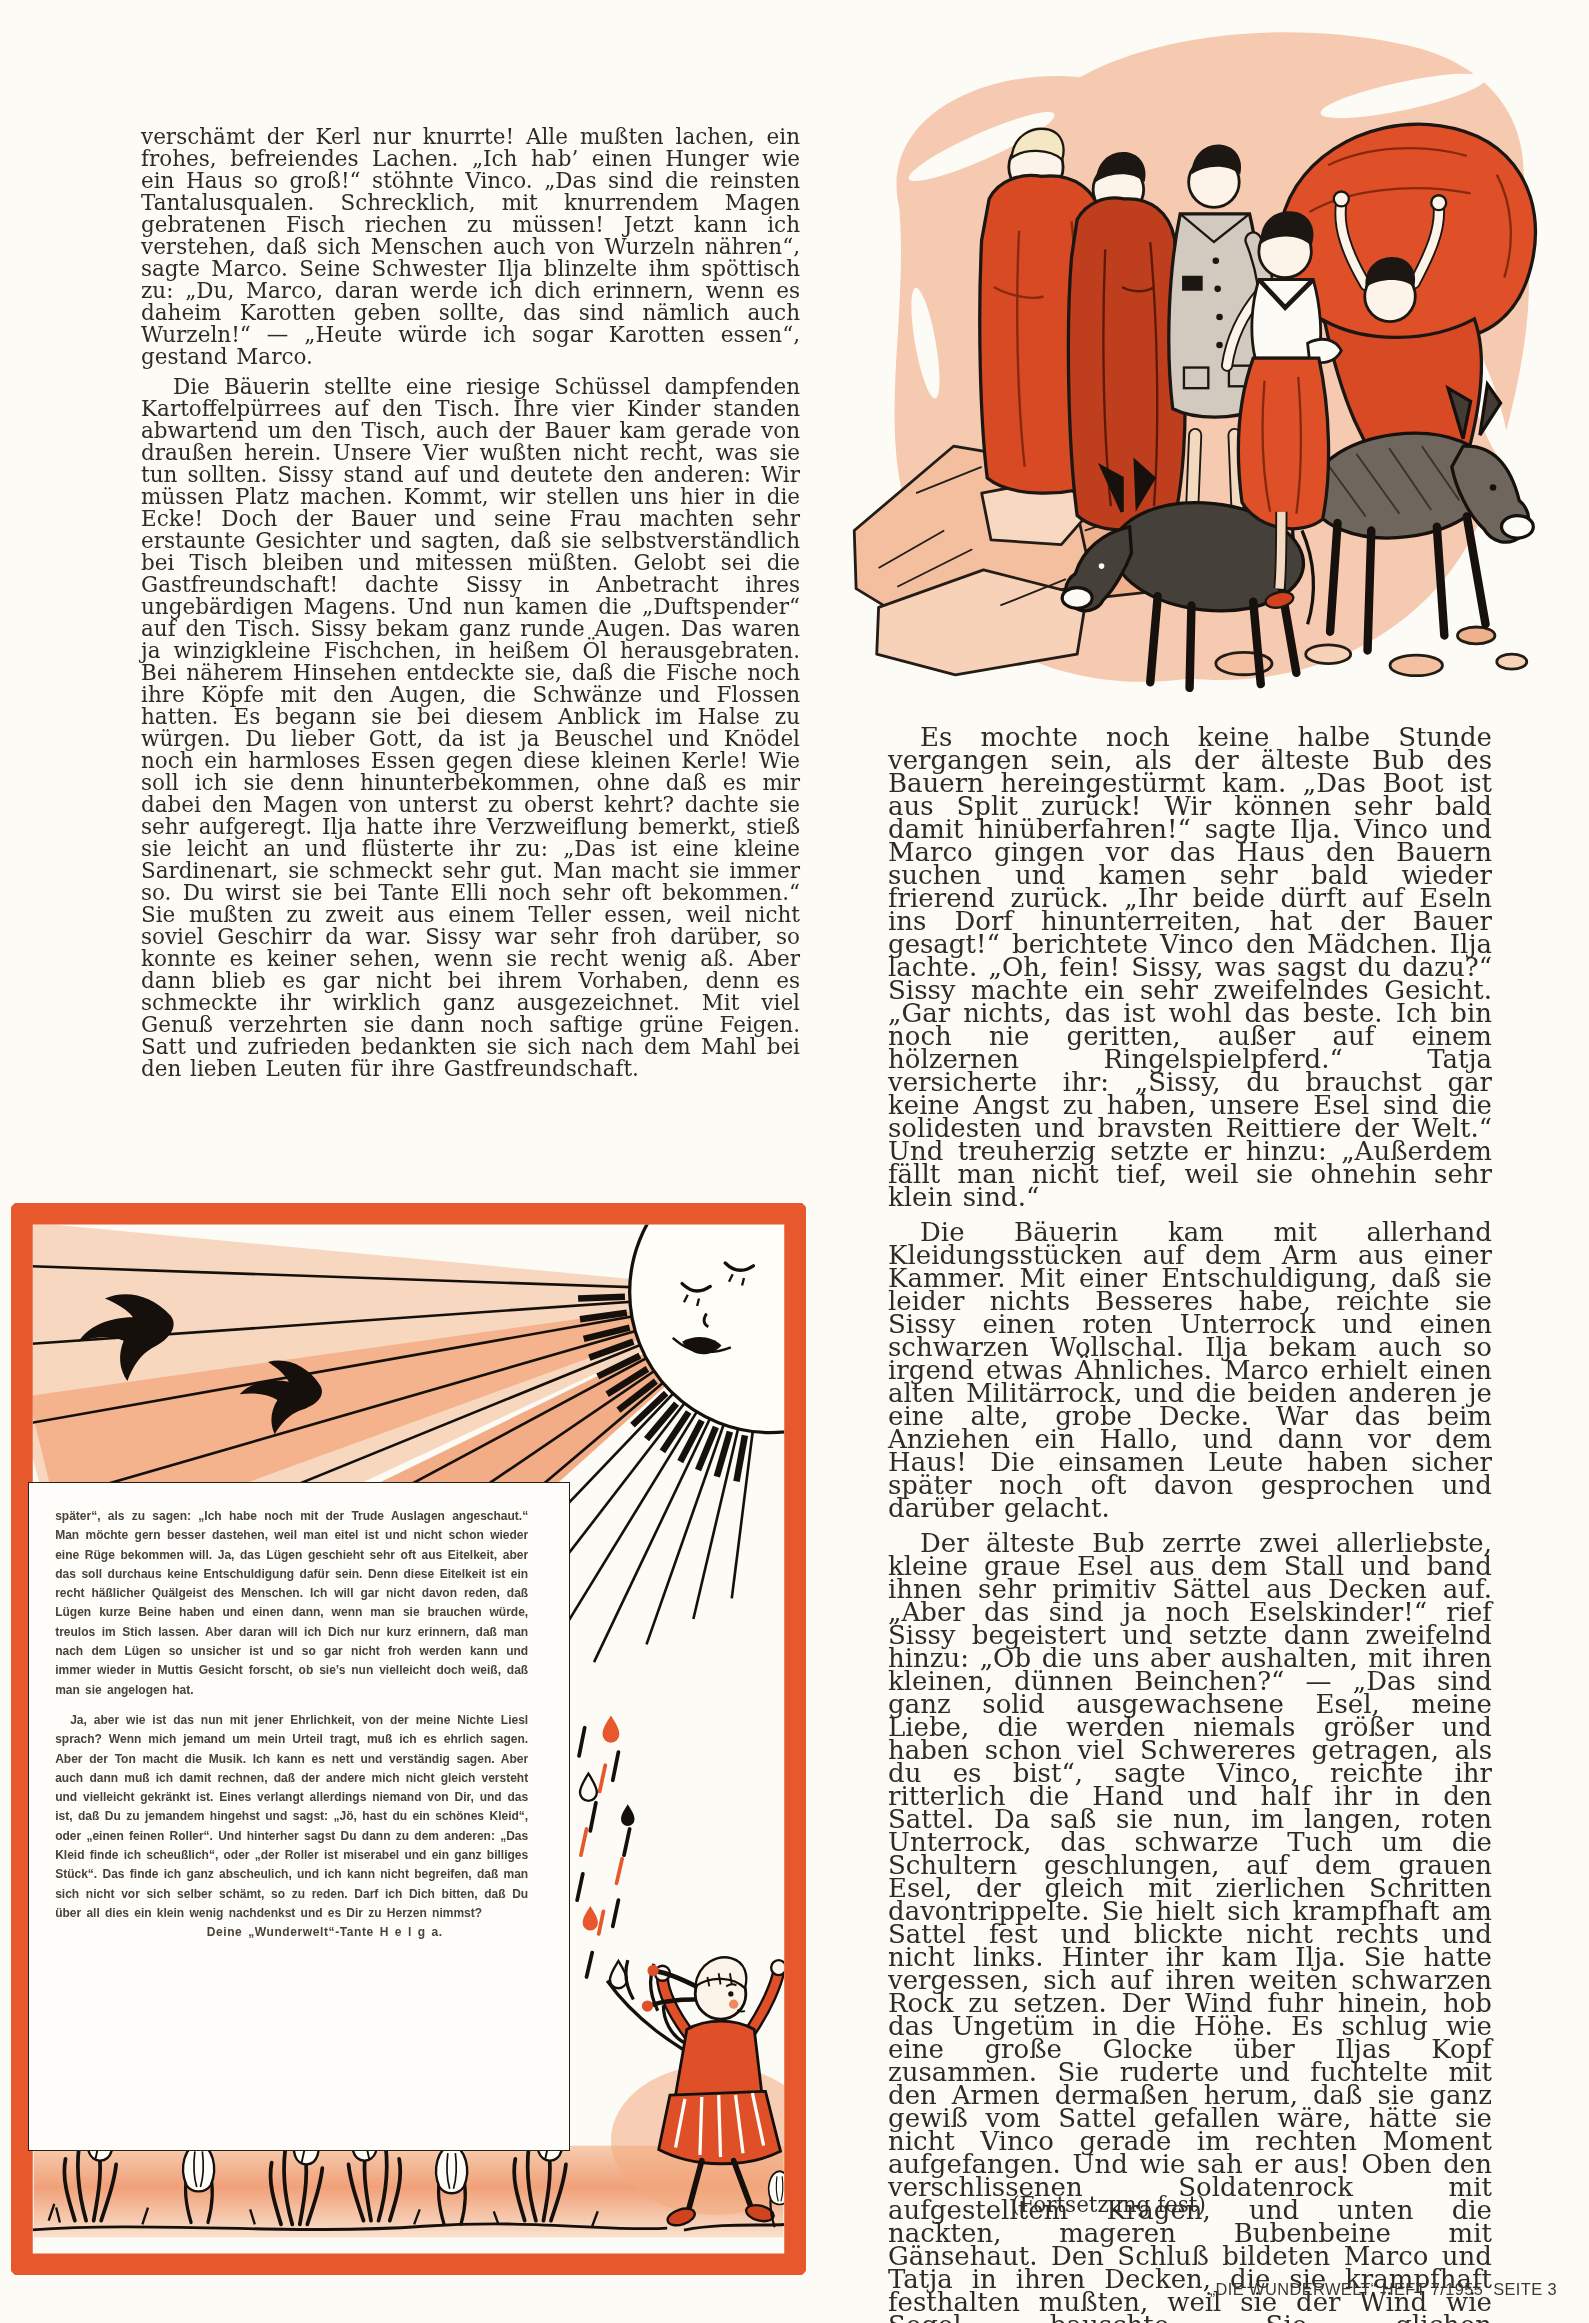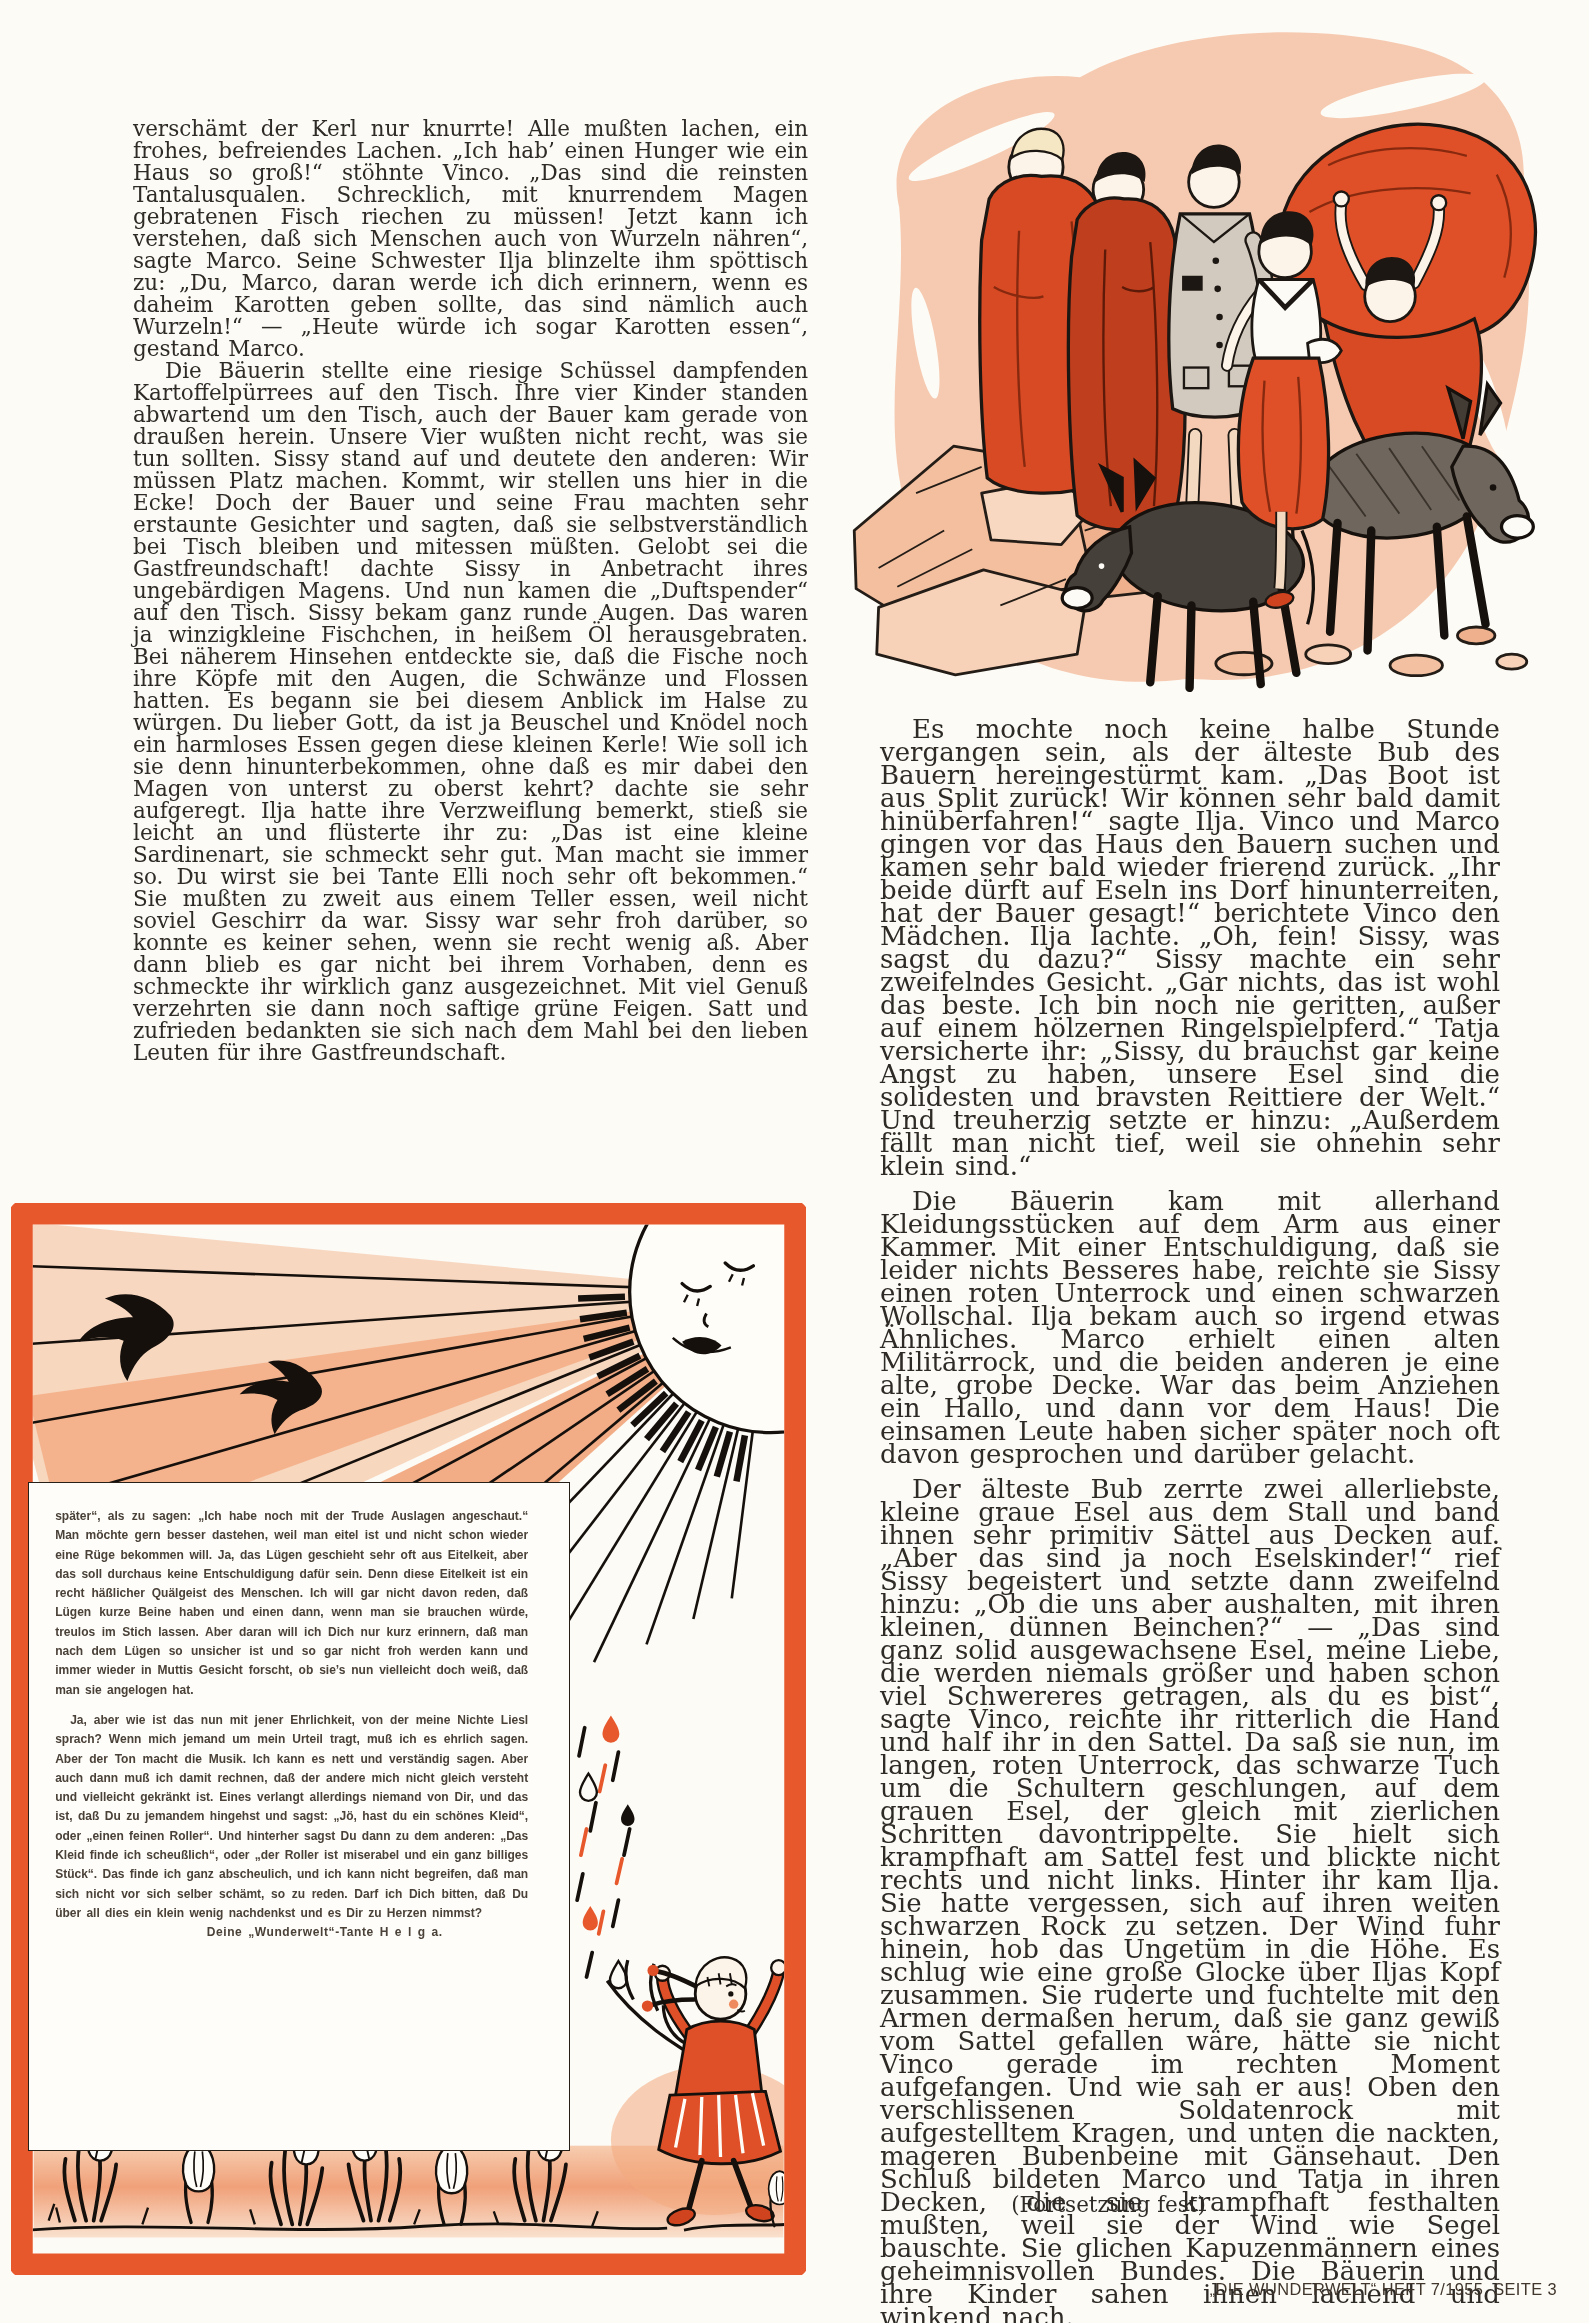--- a/index.html
+++ b/index.html
@@ -1,19 +1,19 @@
 <!DOCTYPE html>
 <html style="font-size:15px"><head>
 <meta charset="utf-8">
 <style>
   html,body{margin:0;padding:0;background:#d9d4ca;}
   .page{position:relative;width:1589px;height:2324px;background:#fcfbf6;overflow:hidden;
         font-family:"DejaVu Serif",serif;color:#2e2a26;}
   .col{position:absolute;text-align:justify;}
-  .col p{margin:0;text-indent:32px;}
+  .col p{margin:8px;text-indent:32px;}
   .col p.first{text-indent:0;}
   .col-left{left:133px;top:118px;width:675px;font-size:21.5px;line-height:22px;word-spacing:1.9px;}
   .col-right{left:880px;top:718px;width:620px;font-size:26px;line-height:23px;word-spacing:1.9px;}
   .col-right p + p{margin-top:12px;}
   .fortsetzung{position:absolute;left:846px;top:2192px;width:525px;text-align:center;font-size:21.5px;}
   .illus-top{position:absolute;left:841px;top:5.6px;width:714px;height:695px;}
   .advice-box{position:absolute;left:11.2px;top:1203px;width:795px;height:1072px;}
   .advice-box > svg{position:absolute;left:0;top:0;}
   .advice-panel{position:absolute;left:17px;top:279px;width:542px;height:669px;background:#fefdf9;
         border:1.9px solid #262019;box-sizing:border-box;padding:24px 41px 0 26px;

